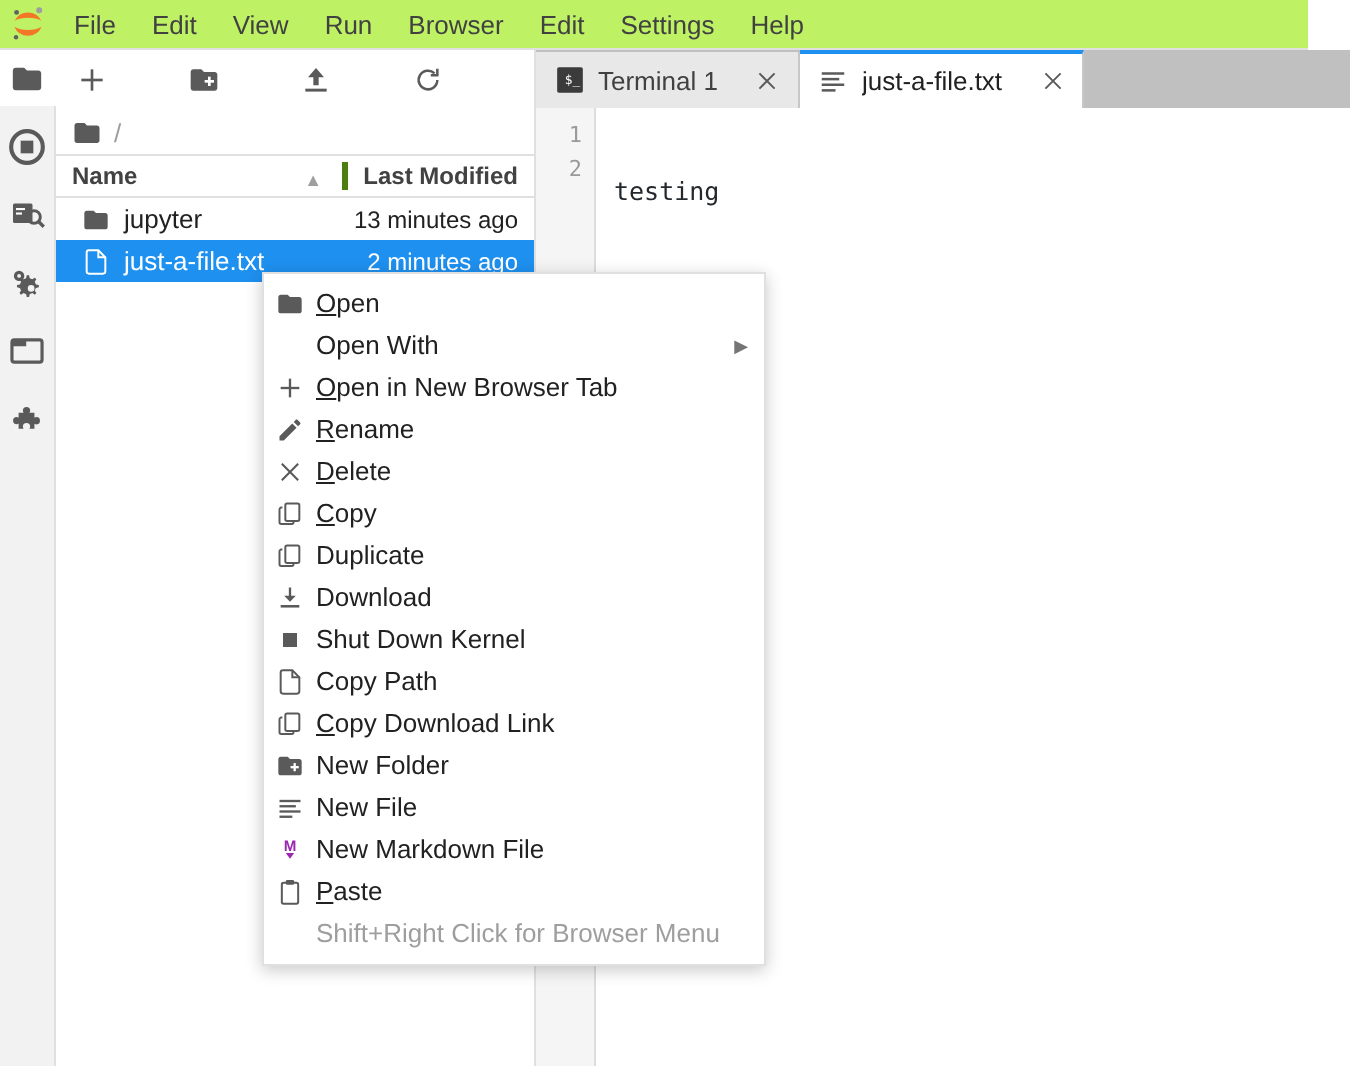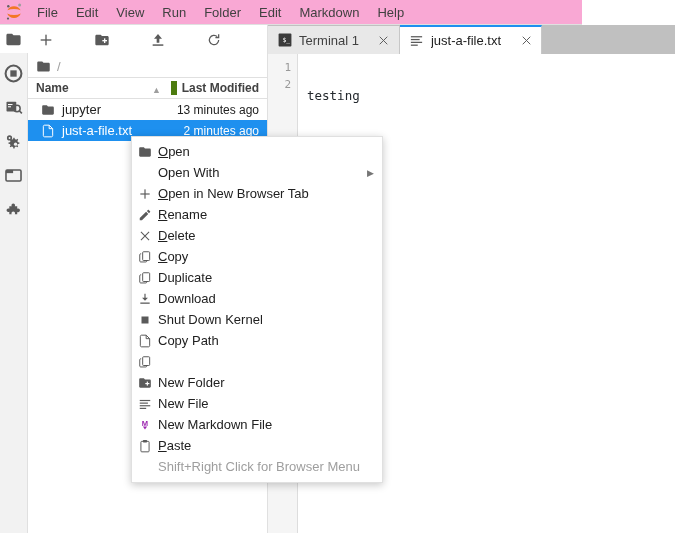--- a/index.html
+++ b/index.html
@@ -8,22 +8,22 @@
     font-family: "Liberation Sans", sans-serif;
     font-size: 13px;
     color: #212121;
     background: #ffffff;
     overflow: hidden;
   }
   #app { position: relative; width: 675px; height: 533px; }
 
   
   .menubar {
-    position: absolute; left: 0; top: 0; width: 582px; height: 25px;
-    background: #f9a8d4; border-bottom: 1px solid #e0e0e0;
+    position: absolute; left: 0; top: 0; width: 654px; height: 25px;
+    background: #bef264; border-bottom: 1px solid #e0e0e0;
     display: flex; align-items: center;
   }
   .jp-logo { width: 28px; height: 24px; display: flex; align-items: center; justify-content: center; flex: 0 0 auto; }
   .menu-item {
     padding: 0 9px; height: 25px; line-height: 25px;
     font-size: 13px; color: #414141; white-space: nowrap; cursor: default;
   }
 
   
   .activitybar {
@@ -59,21 +59,21 @@
     color: #616161; font-size: 13px;
   }
   .fb-breadcrumb .crumb-sep { margin-left: 6px; color: #9e9e9e; }
   .fb-header {
     height: 22px; display: flex; align-items: center;
     border-top: 1px solid #e0e0e0; border-bottom: 1px solid #e0e0e0;
     font-size: 12px; font-weight: bold; color: #424242;
   }
   .fb-h-name { flex: 1; display: flex; align-items: flex-end; padding-left: 8px; cursor: pointer; gap: 12px; }
   .fb-h-name .sortcaret { margin-left: auto; margin-right: 10px; color: #9e9e9e; font-size: 9px; }
-  .fb-h-mod { width: 96px; text-align: right; padding-right: 8px; cursor: pointer; border-left: 6px solid #4d7c0f; }
+  .fb-h-mod { width: 96px; text-align: right; padding-right: 8px; cursor: pointer; border-left: 3px solid #4d7c0f; }
   .fb-list { flex: 1; overflow: hidden; }
   .fb-row {
     height: 21px; display: flex; align-items: center; cursor: pointer;
     font-size: 13px; color: #212121;
   }
   .fb-row.selected { background: #1e90ef; color: #ffffff; }
   .fb-row .ricon { width: 20px; display: flex; align-items: center; justify-content: center; margin-left: 10px; color: #616161; }
   .fb-row.selected .ricon { color: #ffffff; }
   .fb-row .rname { flex: 1; padding-left: 4px; overflow: hidden; white-space: nowrap; text-overflow: ellipsis; }
   .fb-row .rmod { width: 100px; text-align: right; padding-right: 8px; font-size: 12px; }
@@ -160,23 +160,23 @@
         <circle cx="15.6" cy="3.1" r="1.5" fill="#9e9e9e"></circle>
         <circle cx="4.3" cy="4.2" r="1.2" fill="#616161"></circle>
         <circle cx="4.0" cy="16.6" r="1.1" fill="#616161"></circle>
       </svg>
     </div>
     <div id="menubar-items" style="display:flex;align-items:center;">
         <div class="menu-item">File</div>
         <div class="menu-item">Edit</div>
         <div class="menu-item">View</div>
         <div class="menu-item">Run</div>
-        <div class="menu-item">Folder</div>
+        <div class="menu-item">Browser</div>
         <div class="menu-item">Edit</div>
-        <div class="menu-item">Markdown</div>
+        <div class="menu-item">Settings</div>
         <div class="menu-item">Help</div>
       </div>
   </div>
 
   <div class="activitybar">
     <div class="act-icon first" title="File Browser">
       <span>
         <svg width="17" height="17" viewBox="0 0 24 24" fill="#5a5a5a">
           <path d="M10 4H4c-1.1 0-2 .9-2 2v12c0 1.1.9 2 2 2h16c1.1 0 2-.9 2-2V8c0-1.1-.9-2-2-2h-8l-2-2z"></path>
         </svg>
@@ -444,20 +444,21 @@
           </span>
           <span class="clabel">Copy Path</span>
         </div>
         <div class="ctxitem">
           <span class="cicon">
             <svg width="14" height="14" viewBox="0 0 24 24">
               <rect x="8" y="3" width="12" height="15" rx="1.5" fill="none" stroke="#5a5a5a" stroke-width="1.7"></rect>
               <path d="M5.5 6.5H4.5c-.8 0-1.5.7-1.5 1.5v11c0 .8.7 1.5 1.5 1.5h9c.8 0 1.5-.7 1.5-1.5v-1" fill="none" stroke="#5a5a5a" stroke-width="1.7"></path>
             </svg>
           </span>
+          <span class="clabel"><u>C</u>opy Download Link</span>
         </div>
         <div class="ctxitem">
           <span class="cicon">
             <svg width="14" height="14" viewBox="0 0 24 24">
               <path d="M10 4H4c-1.1 0-2 .9-2 2v12c0 1.1.9 2 2 2h16c1.1 0 2-.9 2-2V8c0-1.1-.9-2-2-2h-8l-2-2z" fill="#5a5a5a"></path>
               <rect x="15" y="9.5" width="2" height="7" fill="#fff"></rect>
               <rect x="12.5" y="12" width="7" height="2" fill="#fff"></rect>
             </svg>
           </span>
           <span class="clabel">New Folder</span>

